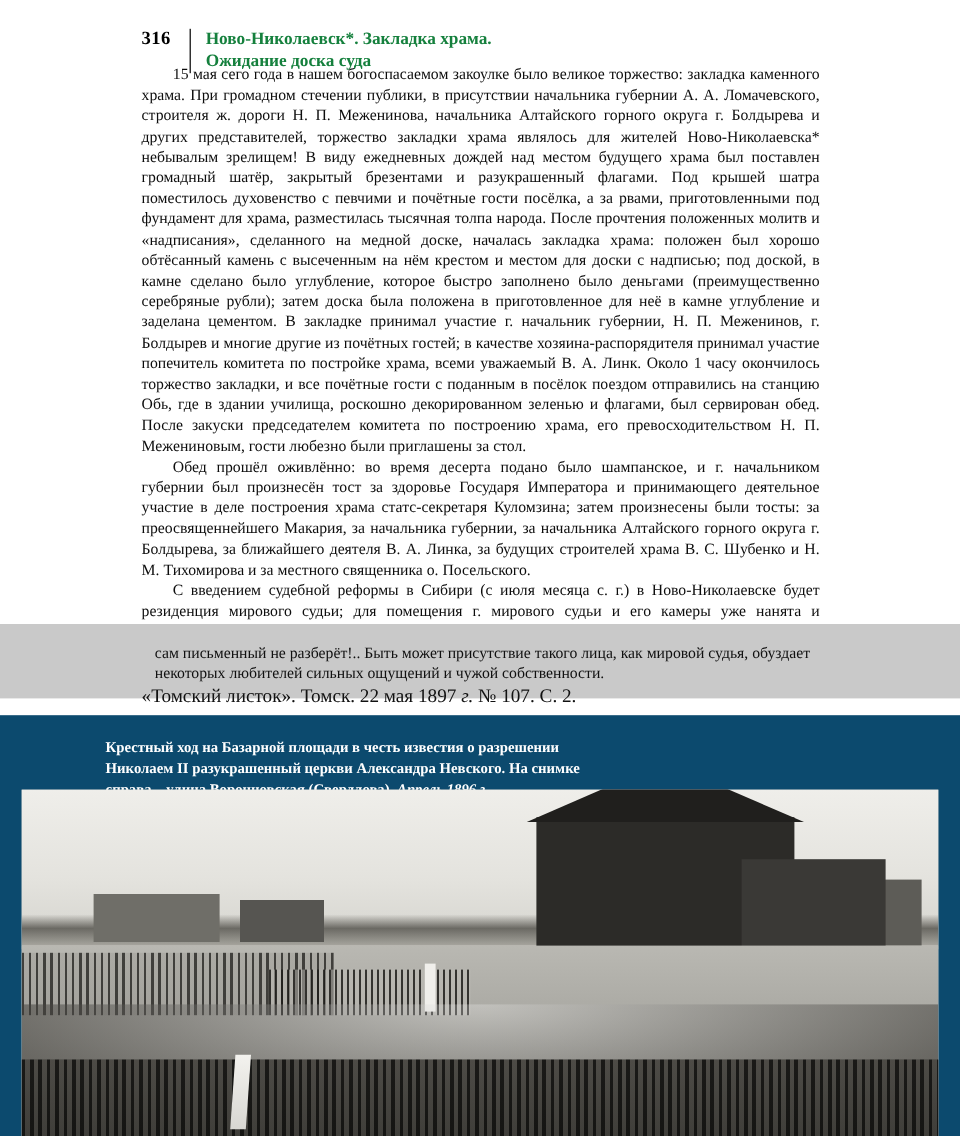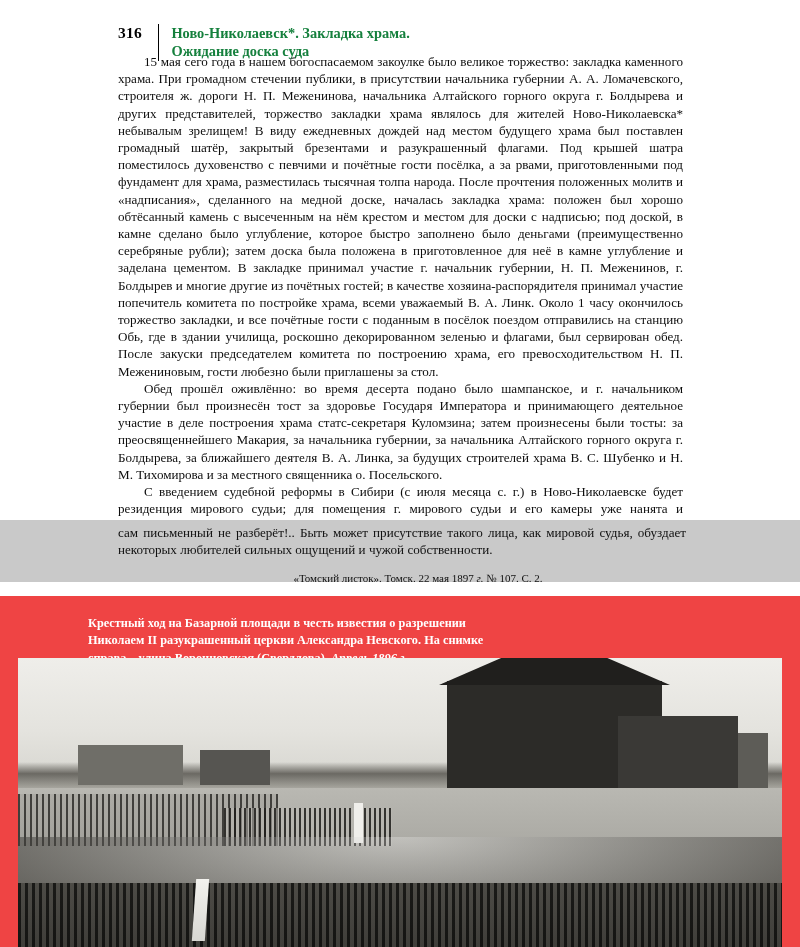--- a/index.html
+++ b/index.html
@@ -88,41 +88,40 @@
   .cont-text {
     position: absolute;
     left: 118px;
     top: 524px;
     width: 568px;
     font-size: 13.1px;
     line-height: 1.315;
     text-align: justify;
     color: #101010;
   }
-  .cont-text p { margin: 0; }
+  .cont-text p { margin: 11px; }
 
   .source-line {
     position: absolute;
-    left: 134px;
+    left: 118px;
     top: 572px;
     width: 568px;
-    font-size: 11px;
+    font-size: 16px;
     color: #111;
-    text-align: center;
   }
   .source-line .ital { font-style: italic; }
 
   
   .photo-block {
     position: absolute;
     left: 0;
     top: 596px;
     width: 800px;
     height: 351px;
-    background: #ef4444;
+    background: #0c4a6e;
   }
   .caption {
     position: absolute;
     left: 88px;
     top: 19px;
     width: 560px;
     font-size: 12.3px;
     line-height: 1.42;
     font-weight: bold;
     color: #ffffff;

